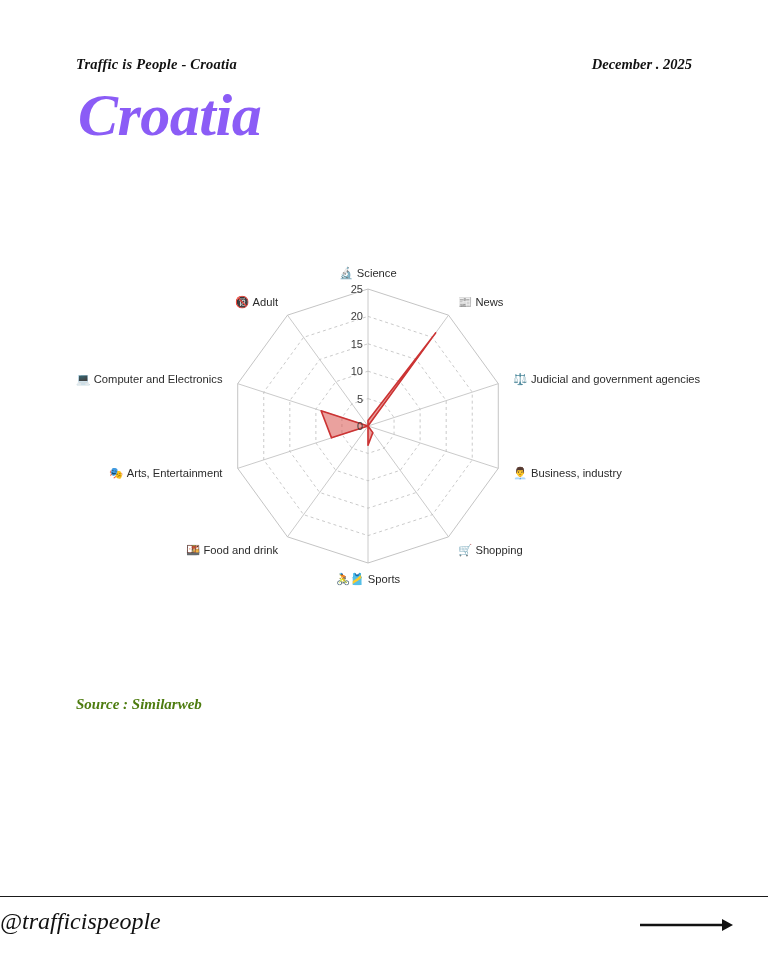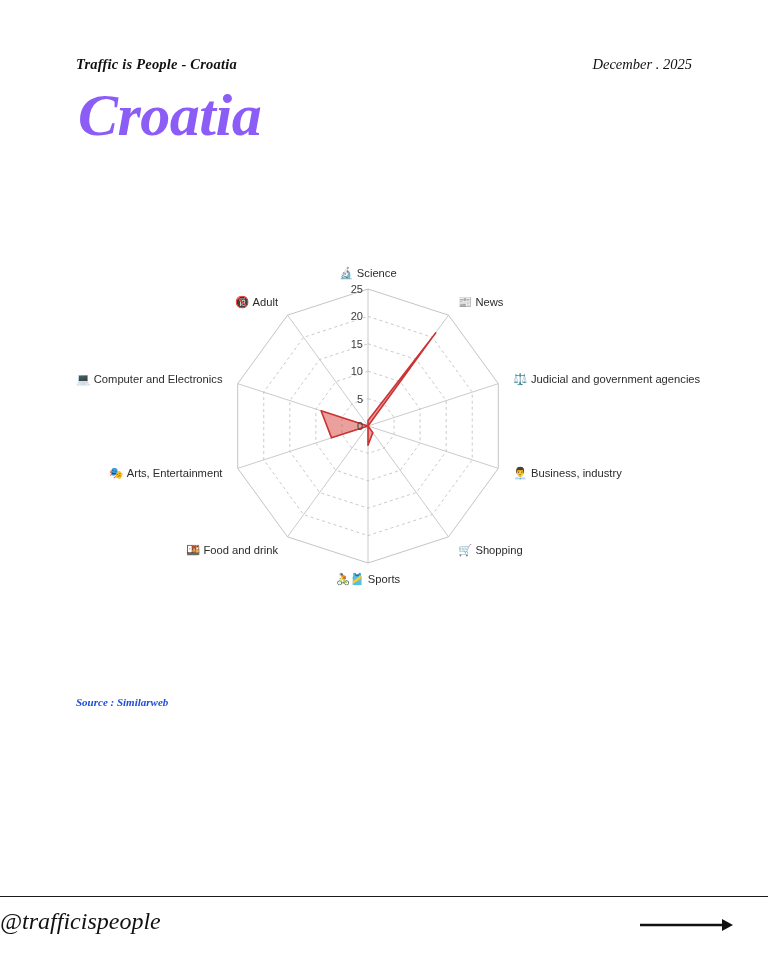--- a/index.html
+++ b/index.html
@@ -18,21 +18,21 @@
     position:absolute;left:76px;top:56px;width:616px;
     display:flex;justify-content:space-between;align-items:baseline;
   }
   .kicker{
     font-family:"Liberation Serif", serif;
     font-weight:700;font-style:italic;font-size:14.5px;
     color:#111;letter-spacing:.2px;white-space:nowrap;
   }
   .date{
     font-family:"Liberation Serif", serif;
-    font-weight:400;font-style:italic;font-size:14.5px;
+    font-weight:700;font-style:italic;font-size:14.5px;
     color:#111;white-space:nowrap;
   }
   .title{
     position:absolute;left:78px;top:85px;
     font-family:"Liberation Serif", serif;
     font-weight:700;font-style:italic;
     font-size:60px;line-height:1;color:#8b5cf6;
     letter-spacing:-0.5px;
   }
 
@@ -47,21 +47,21 @@
   .cat-lbl{
     font-family:"Liberation Sans", sans-serif;
     font-size:11.2px;fill:#2b2b2b;
   }
   .cat-emoji{font-size:11.5px;}
 
   
   .source{
     position:absolute;left:76px;top:696px;
     font-family:"Liberation Serif", serif;
-    font-style:italic;font-weight:700;font-size:11px;color:#1d4ed8;
+    font-style:italic;font-weight:700;font-size:15px;color:#4d7c0f;
   }
 
   
   .footer-rule{
     position:absolute;left:0;top:896px;width:768px;height:1px;
     background:#1a1a1a;
   }
   .handle{
     position:absolute;left:0;top:908px;width:768px;text-align:left;
     font-family:"Liberation Serif", serif;

